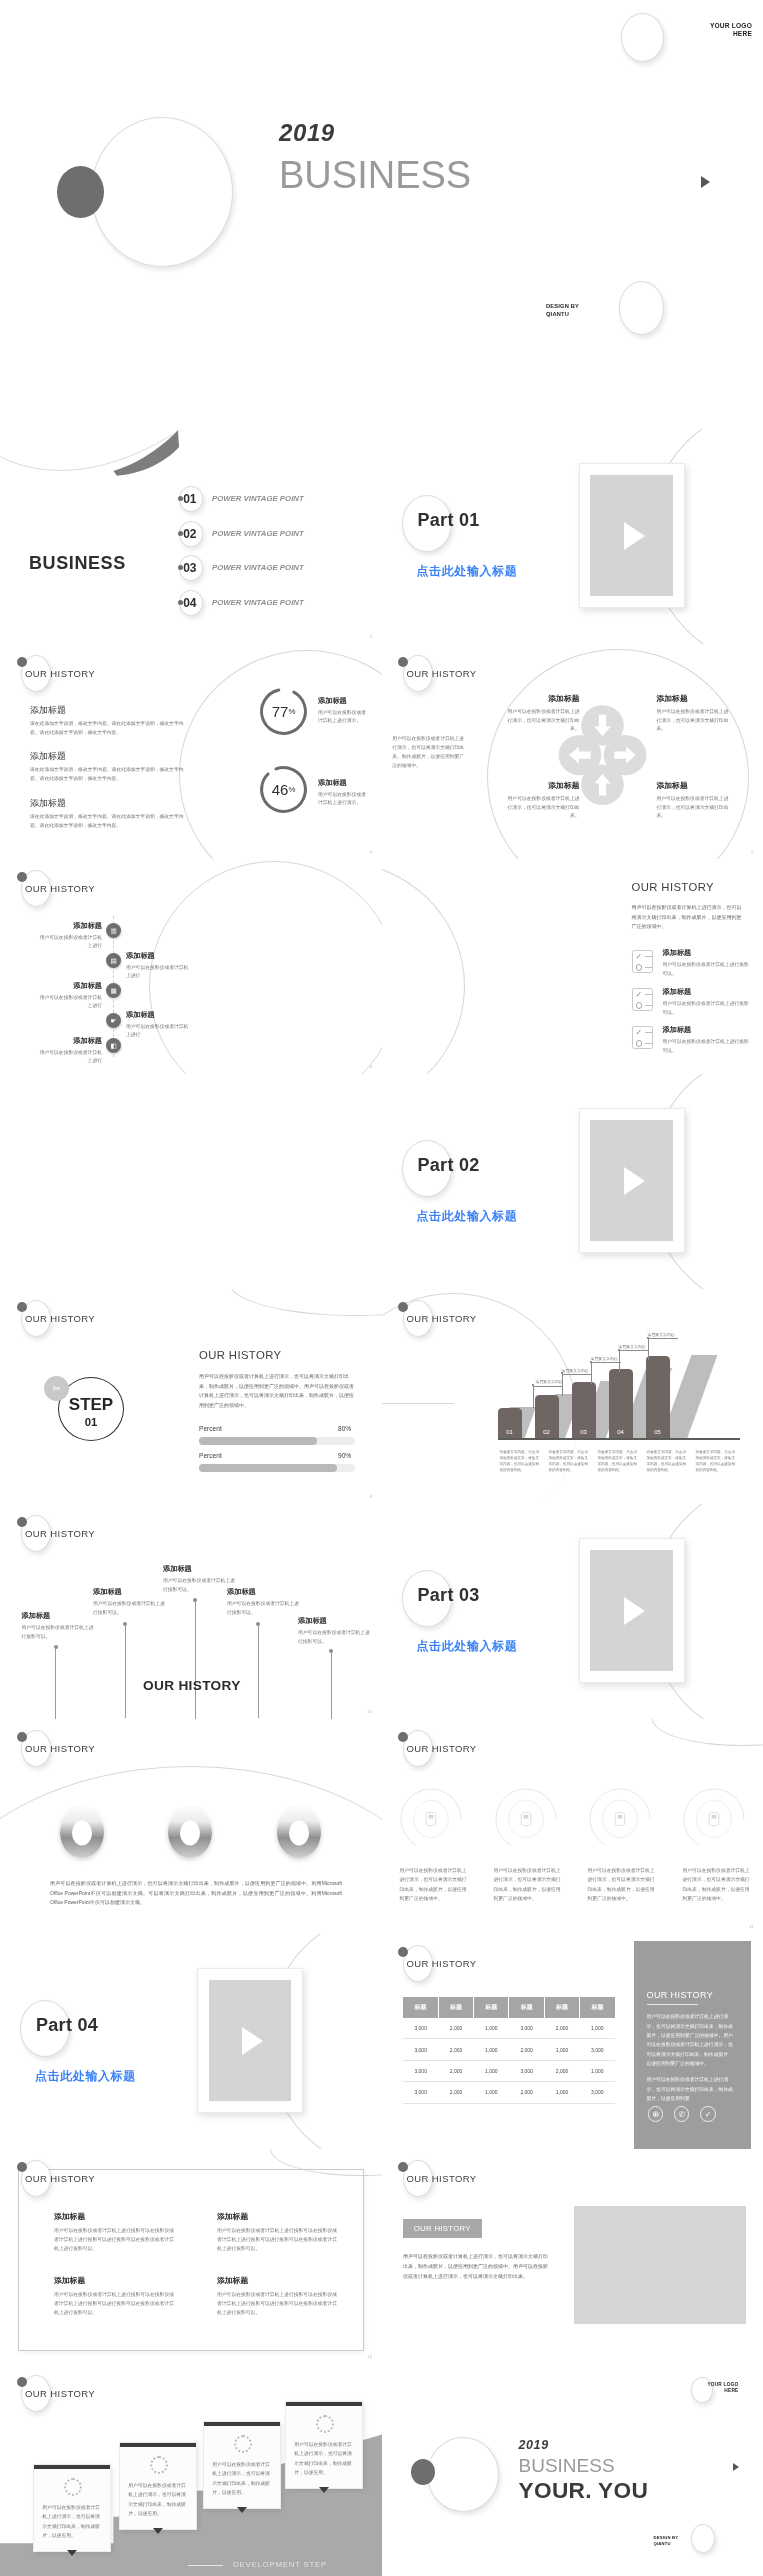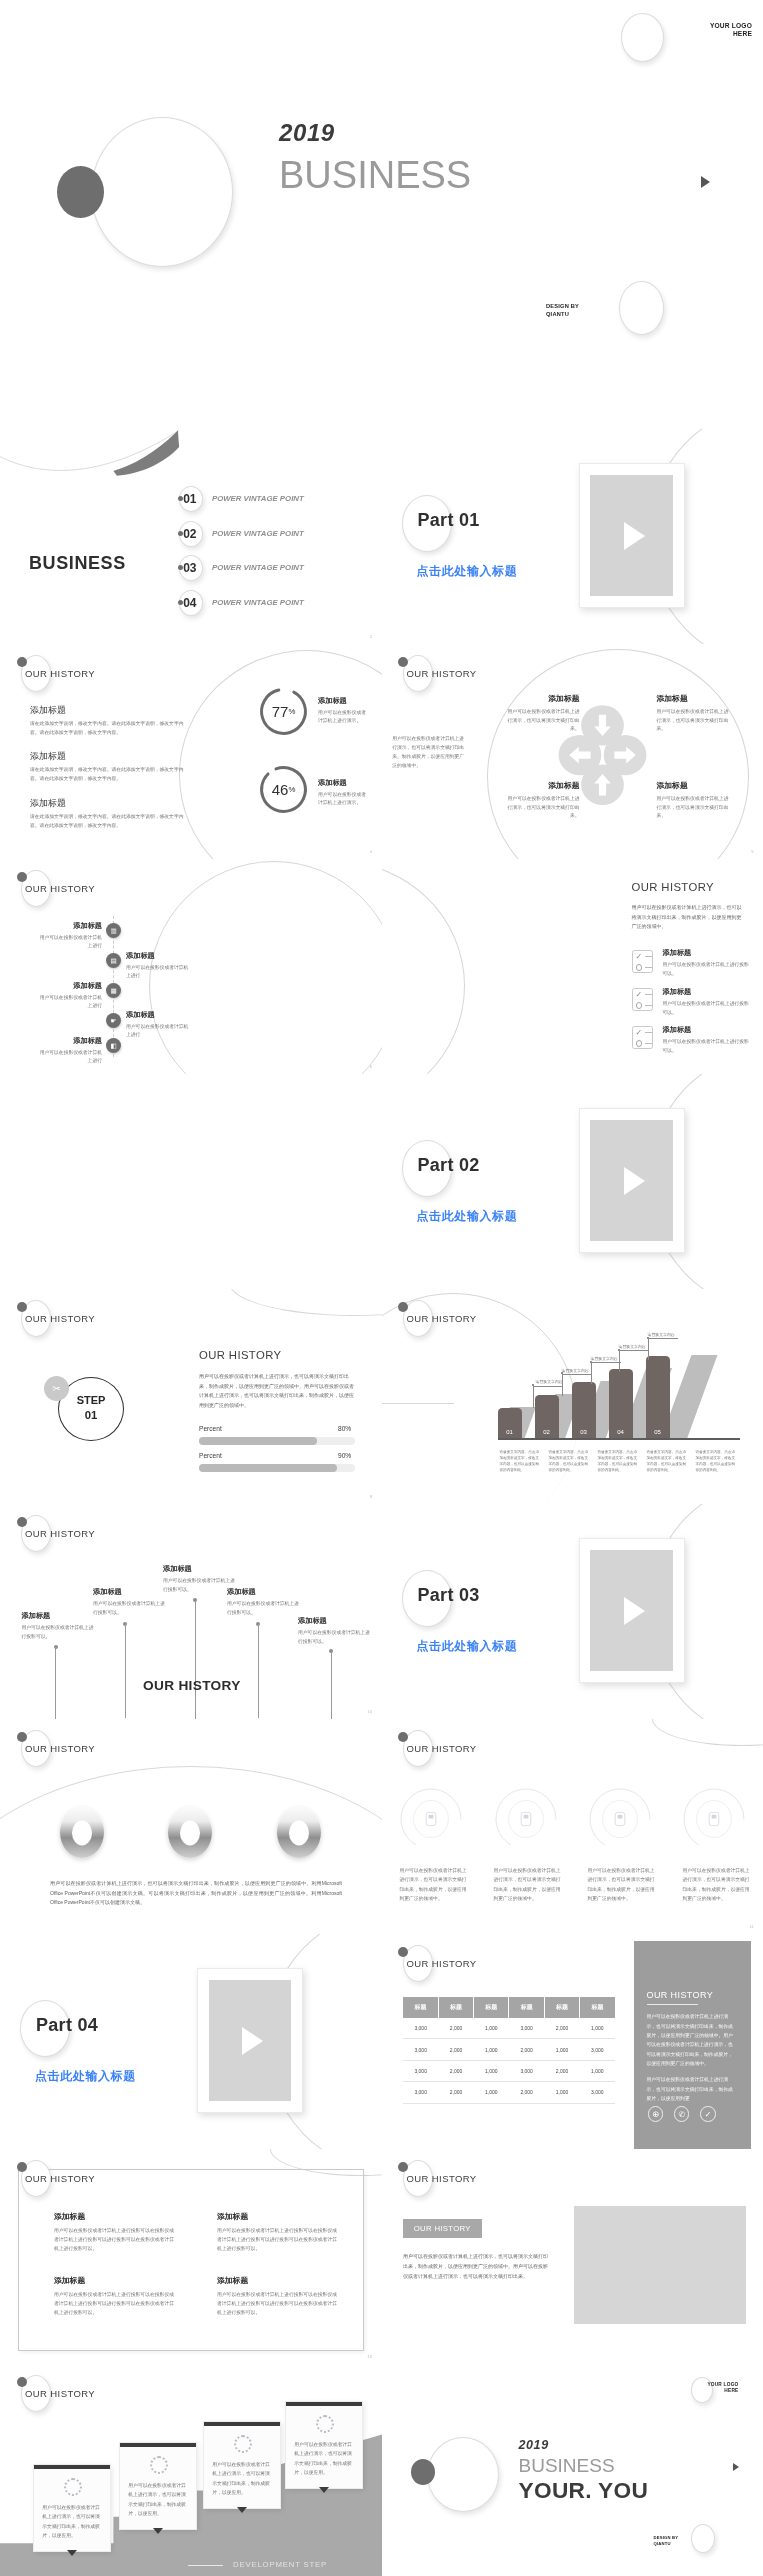--- a/index.html
+++ b/index.html
@@ -472,21 +472,21 @@
       <div class="swoosh" style="left:229px;top:-39px;width:250px;height:66px;"></div>
       <div class="hdr">
         <div class="ring"></div>
         <div class="dot-grey"></div>
         <div class="hdr-label">OUR HISTORY</div>
       </div>
 
       <div class="abs" style="left:58px;top:88px;width:66px;height:64px;border:1.5px solid #2e2e2e;border-radius:50%;"></div>
       <div class="abs" style="left:44px;top:87px;width:25px;height:25px;border-radius:50%;background:#c9c9c9;display:flex;align-items:center;justify-content:center;font-size:10px;color:#fff;">✂</div>
       <div class="abs" style="left:58px;top:105px;width:66px;text-align:center;font-weight:800;color:#262626;line-height:1.25;">
-        <div style="font-size:11px;">STEP</div>
+        <div style="font-size:17px;">STEP</div>
         <div style="font-size:11.3px;">01</div>
       </div>
 
       <div class="en-h abs" style="left:199px;top:60px;font-size:11.3px;">OUR HISTORY</div>
       <div class="cn-p10 abs" style="left:199px;top:83px;width:156px;font-size:5px;">用户可以在投影仪或者计算机上进行演示，也可以将演示文稿打印出来，制作成胶片，以便应用到更广泛的领域中。用户可以在投影仪或者计算机上进行演示，也可以将演示文稿打印出来，制作成胶片，以便应用到更广泛的领域中。</div>
 
       <div class="bar-lbl" style="left:199px;top:136px;">Percent</div>
       <div class="bar-lbl" style="left:338px;top:136px;">80%</div>
       <div class="bar-track" style="left:199px;top:148px;width:156px;background:#eee;"></div>
       <div class="bar-track" style="left:199px;top:148px;width:118px;background:#b9b9b9;"></div>

